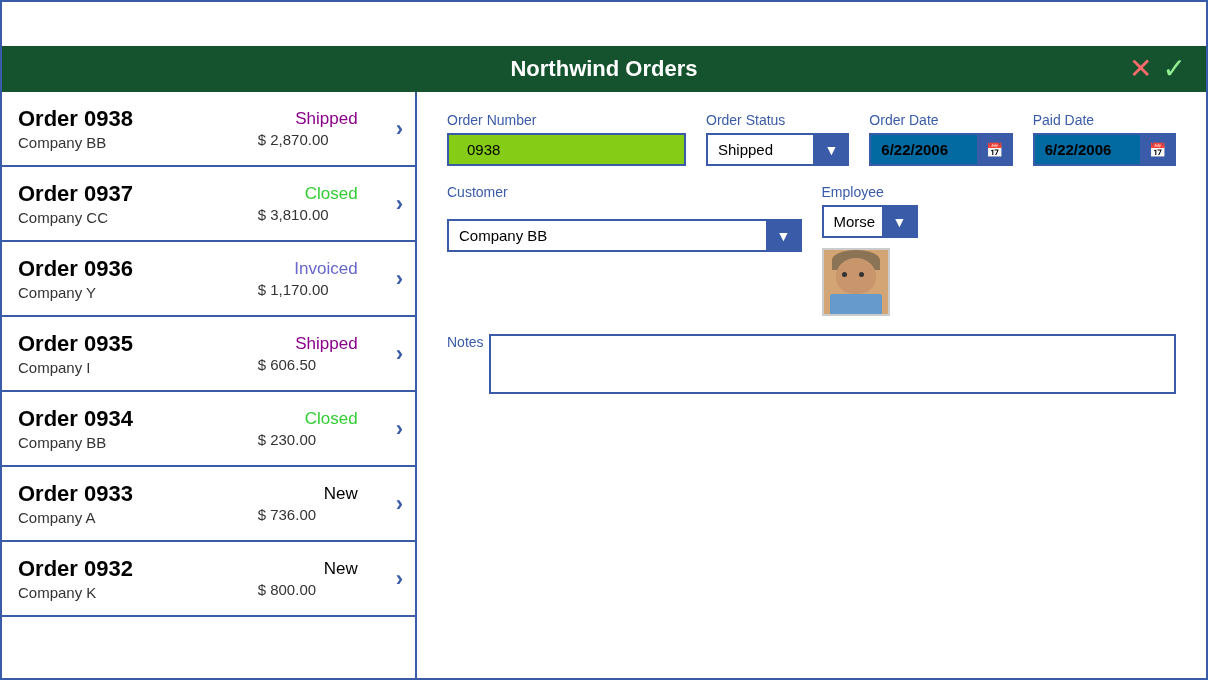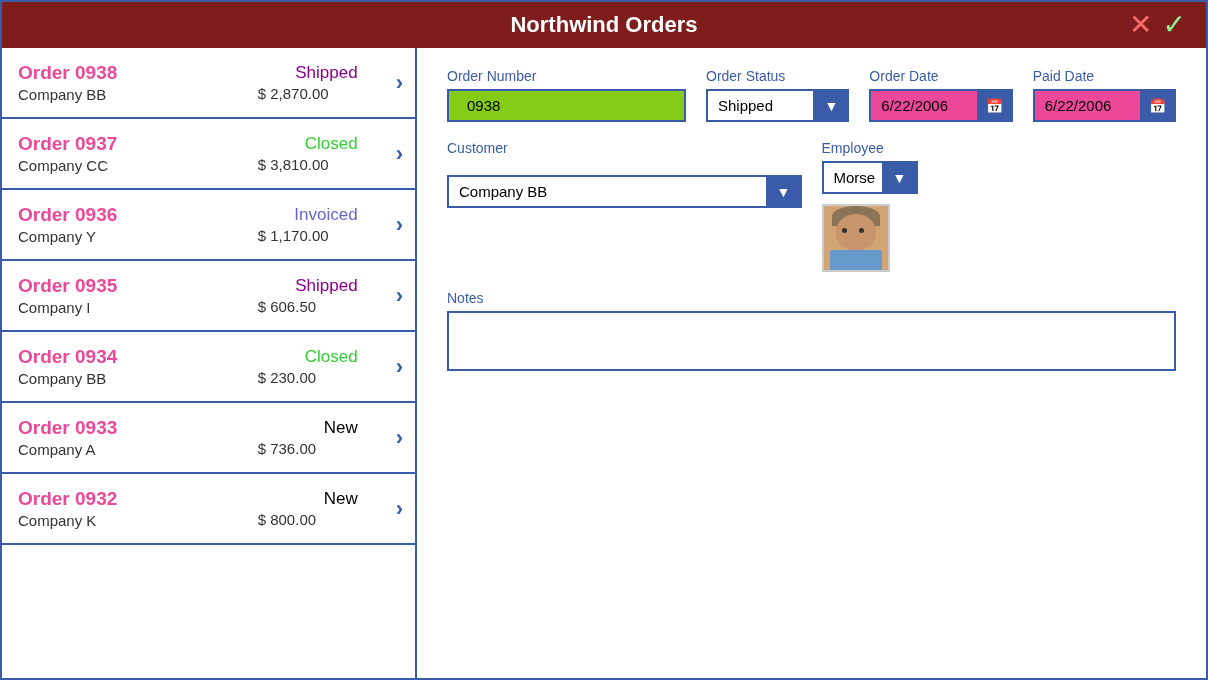--- a/index.html
+++ b/index.html
@@ -13,28 +13,29 @@
 
     .app-window {
       width: 1208px;
       height: 680px;
       border: 2px solid #3a5ca8;
       display: flex;
       flex-direction: column;
     }
 
     .title-bar {
-      background: #7f1d1d;
+      background: #14532d;
       color: white;
       display: flex;
       align-items: center;
       justify-content: center;
       padding: 10px 20px;
       position: relative;
       flex-shrink: 0;
+      margin-top: 44px;
     }
 
     .title-bar-title {
       font-size: 22px;
       font-weight: bold;
       color: white;
     }
 
     .title-bar-buttons {
       position: absolute;
@@ -88,23 +89,23 @@
       border-bottom: 2px solid #3a5ca8;
       cursor: pointer;
       position: relative;
     }
 
     .order-info {
       flex: 1;
     }
 
     .order-title {
-      font-size: 19px;
+      font-size: 22px;
       font-weight: bold;
-      color: #ec4899;
+      color: #000000;
     }
 
     .order-sub {
       font-size: 15px;
       color: #333;
       margin-top: 2px;
     }
 
     .order-status {
       font-size: 17px;
@@ -209,23 +210,24 @@
       position: relative;
       display: flex;
       align-items: center;
     }
 
     .date-input {
       border: 2px solid #3a5ca8;
       padding: 6px 32px 6px 10px;
       font-size: 15px;
       color: #000;
-      background: #ec4899;
+      background: #0369a1;
       width: 100%;
       outline: none;
+      font-weight: bold;
     }
 
     .date-icon-btn {
       position: absolute;
       right: 0;
       top: 0;
       bottom: 0;
       width: 36px;
       background: #3a5ca8;
       display: flex;
@@ -332,21 +334,20 @@
       bottom: 0;
       left: 6px;
       width: 52px;
       height: 20px;
       background: #6699cc;
       border-radius: 2px 2px 0 0;
     }
 
     .notes-section {
       display: flex;
-      flex-direction: column;
       gap: 5px;
     }
 
     .notes-textarea {
       border: 2px solid #3a5ca8;
       width: 100%;
       height: 60px;
       padding: 6px 10px;
       font-size: 14px;
       resize: none;

